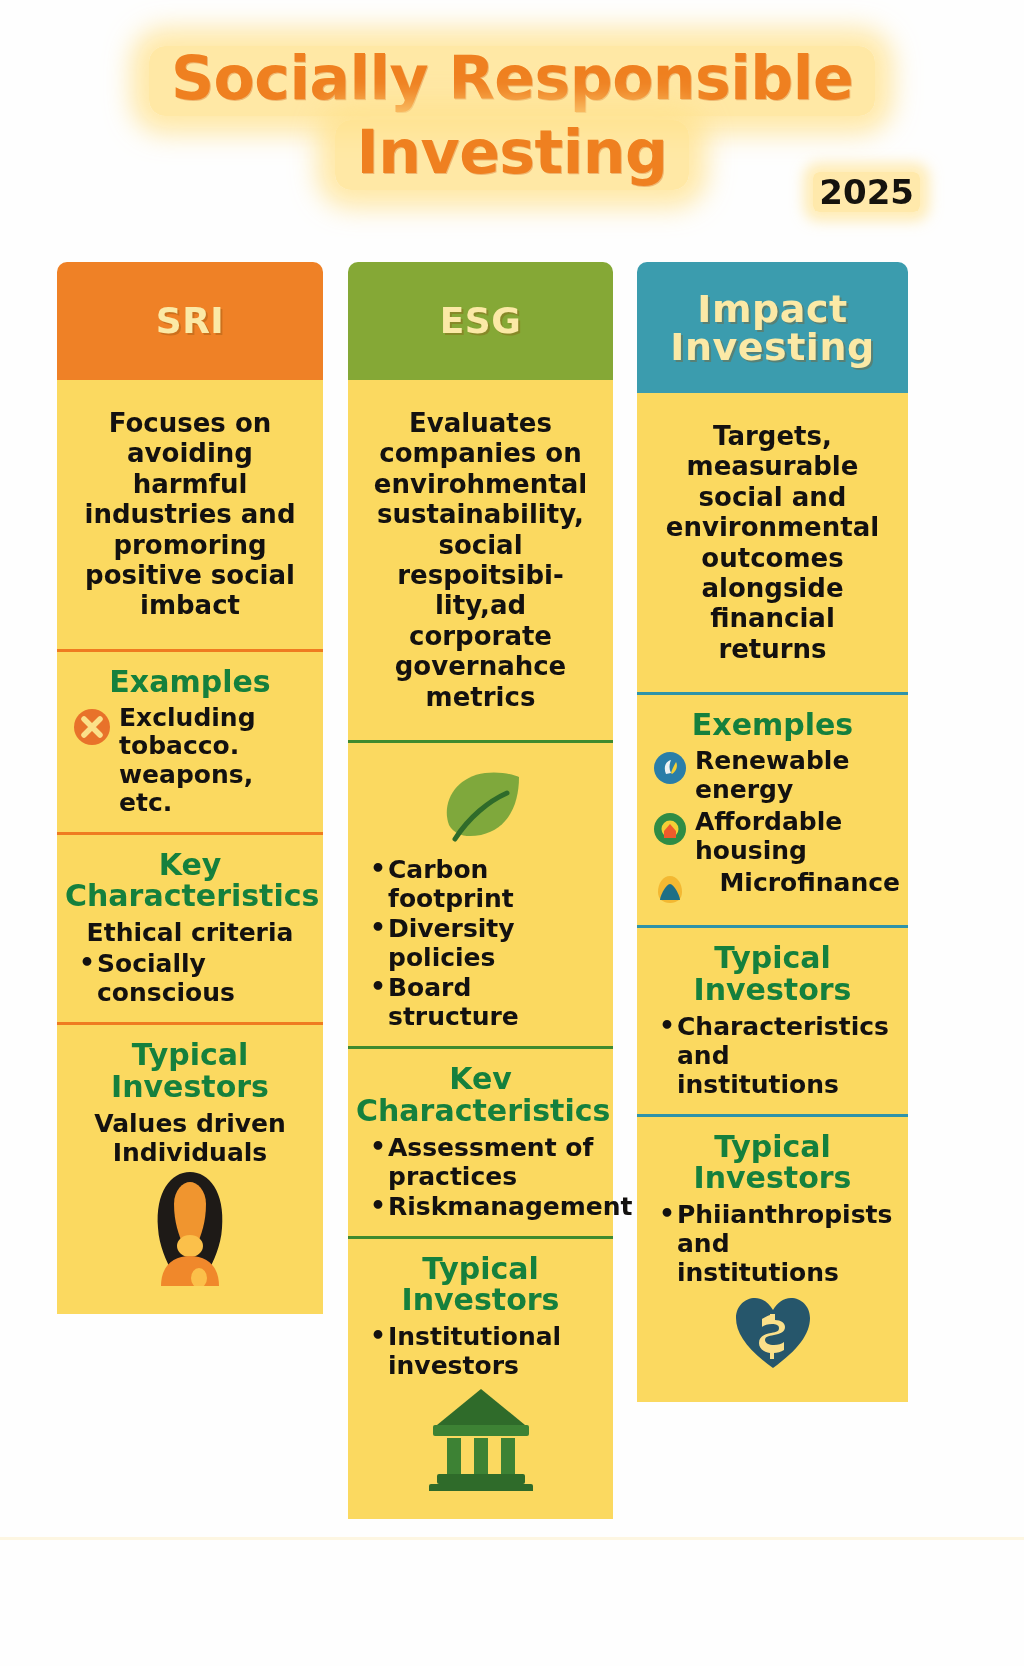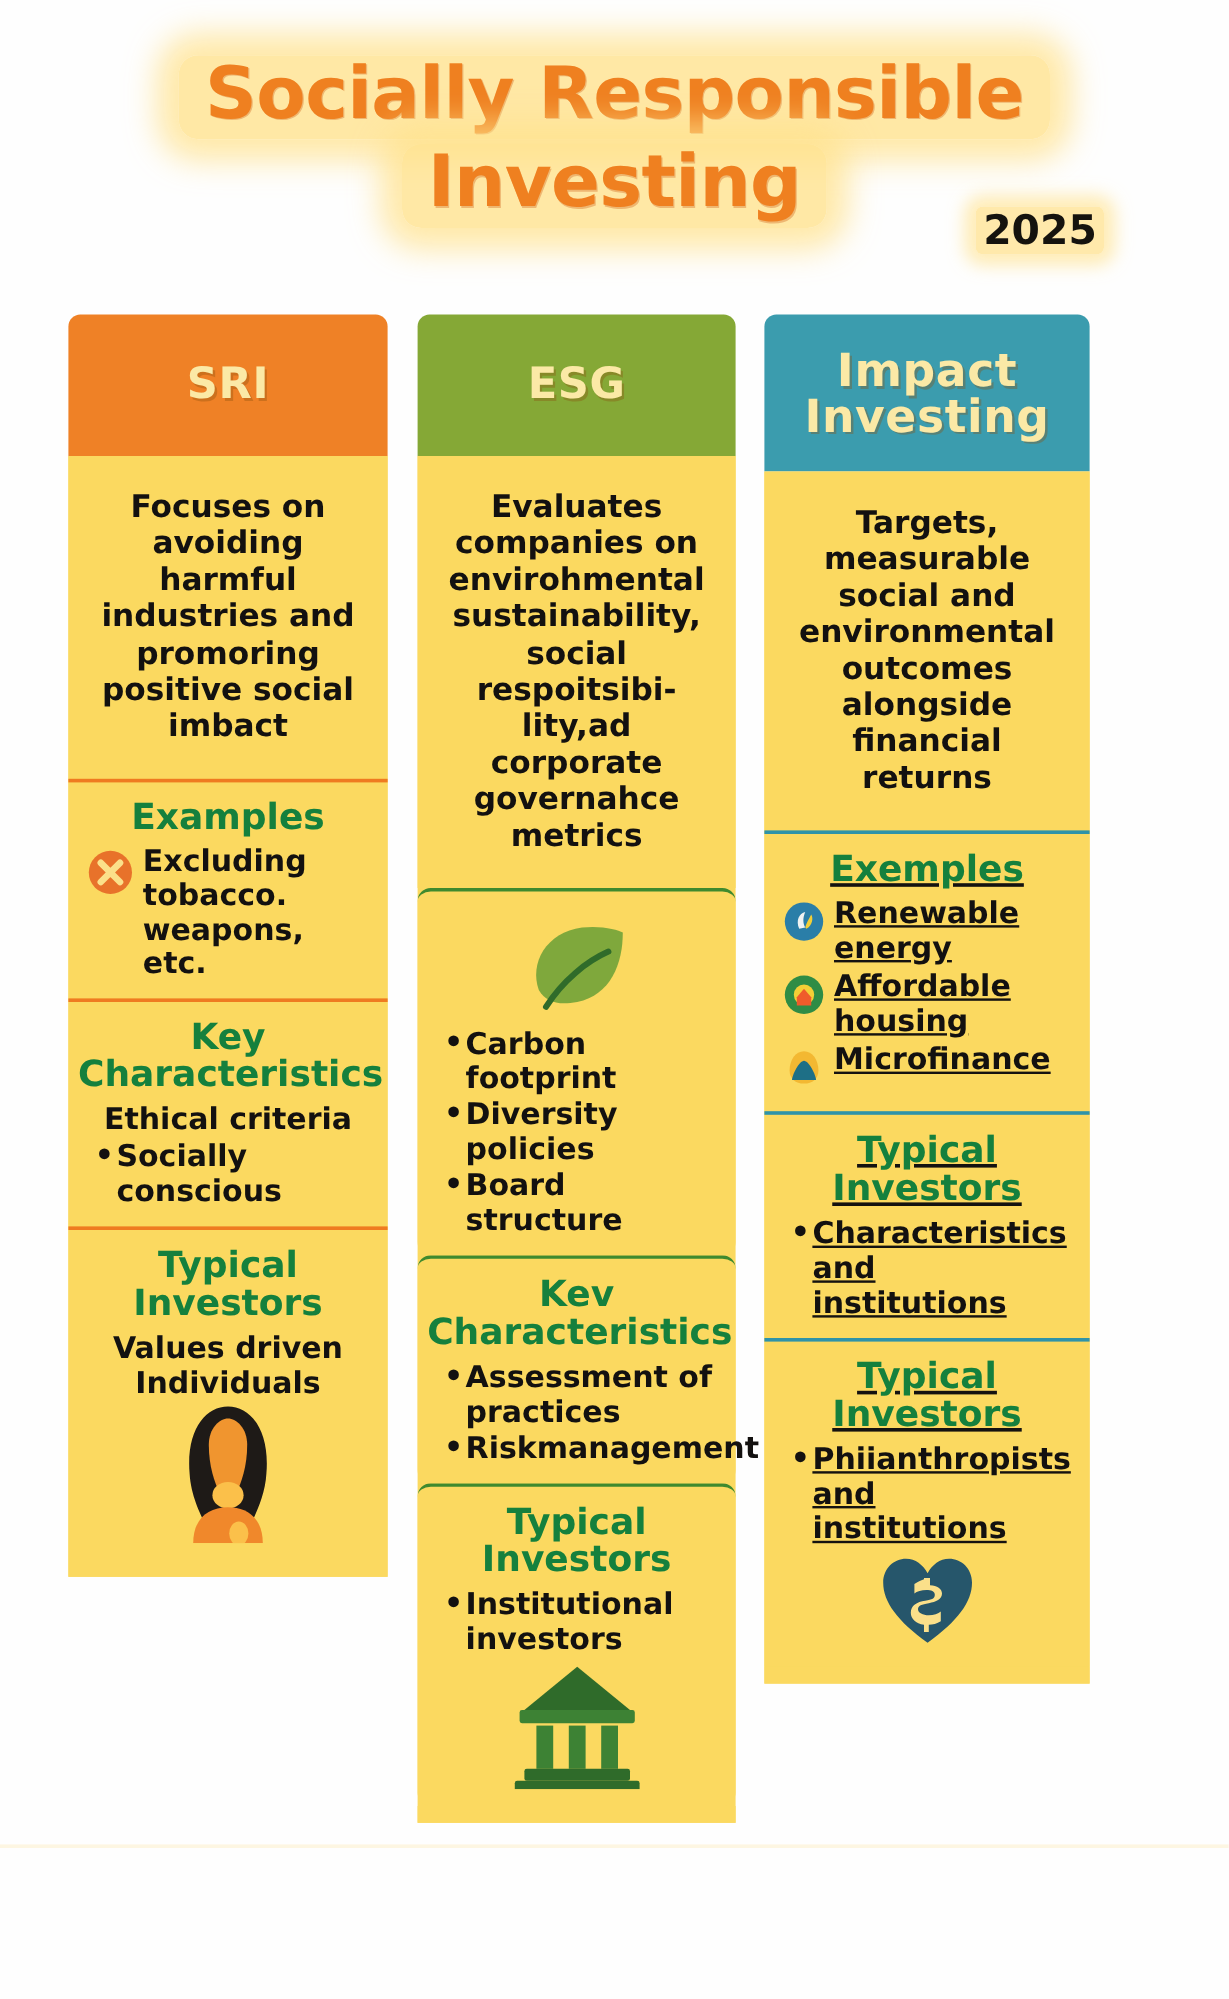--- a/index.html
+++ b/index.html
@@ -59,22 +59,22 @@
   .c3 .col-head{background:#3b9cae;height:131px;font-size:38px;}
 
   .body{background:#fbd960;}
   .sec{
     background:#fbd960;
     padding:14px 8px 14px 8px;
     text-align:center;
     color:#141210;
   }
   .c1 .sec + .sec{border-top:3px solid #ef7b20;}
-  .c2 .sec + .sec{border-top:3px solid #3f8a2e;border-radius:11px;}
-  .c3 .sec + .sec{border-top:3px solid #2f93a8;text-decoration:underline;}
+  .c2 .sec + .sec{border-top:3px solid #3f8a2e;}
+  .c3 .sec + .sec{border-top:3px solid #2f93a8;}
 
   .sec h3{
     margin:0 0 6px 0;
     font-size:30px;font-weight:bold;line-height:1.06;
     font-family:"DejaVu Sans","Liberation Sans",sans-serif;
     color:#15803d;
   }
   .para{
     margin:14px;font-size:26px;font-weight:bold;line-height:1.17;
     color:#131110;
@@ -91,21 +91,21 @@
   ul.bul li{
     position:relative;padding-left:18px;margin:1px 0;
     font-size:25px;font-weight:bold;line-height:1.16;color:#131110;
     font-family:"DejaVu Sans","Liberation Sans",sans-serif;
   }
   ul.bul li:before{
     content:"•";position:absolute;left:0;top:-1px;font-size:25px;
   }
 
   
-  .icorow{display:flex;align-items:flex-start;gap:8px;text-align:left;padding-left:8px;margin-top:4px;}
+  .icorow{display:flex;align-items:flex-start;gap:8px;text-align:left;padding-left:8px;margin-top:4px;justify-content:space-between;}
   .icorow .tx{font-size:25px;font-weight:bold;line-height:1.14;color:#131110;
     font-family:"DejaVu Sans","Liberation Sans",sans-serif;}
   .ico{flex:0 0 auto;margin-top:4px;}
   .leafwrap{display:flex;justify-content:center;padding:6px 0 4px 0;}
 
   .avatar-slot{height:118px;display:flex;justify-content:center;align-items:flex-end;overflow:hidden;}
   .bank-slot{height:110px;display:flex;justify-content:center;align-items:flex-end;overflow:hidden;}
   .heart-slot{height:86px;display:flex;justify-content:center;align-items:flex-end;}
 
   .col-bottom{height:14px;background:#fbd960;}

